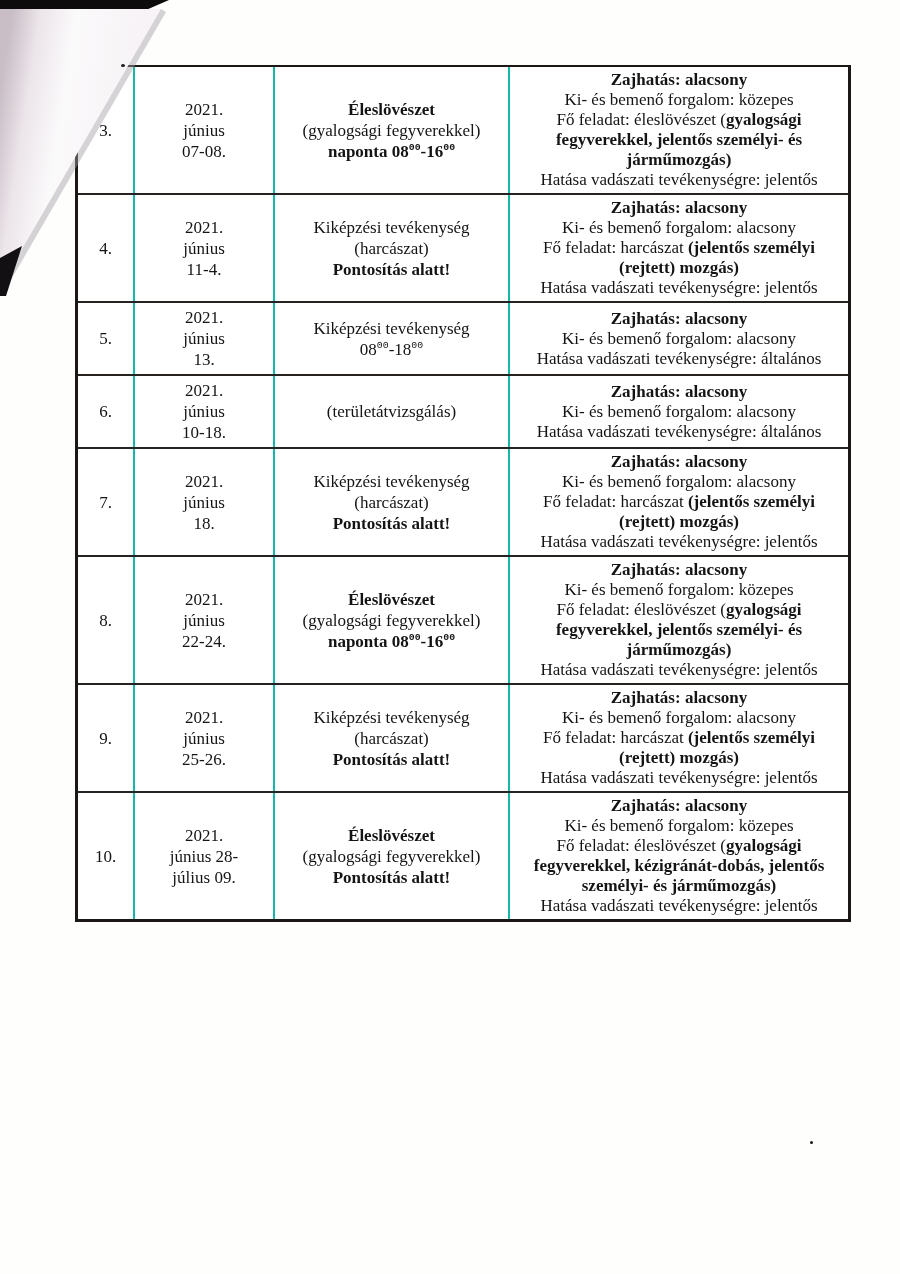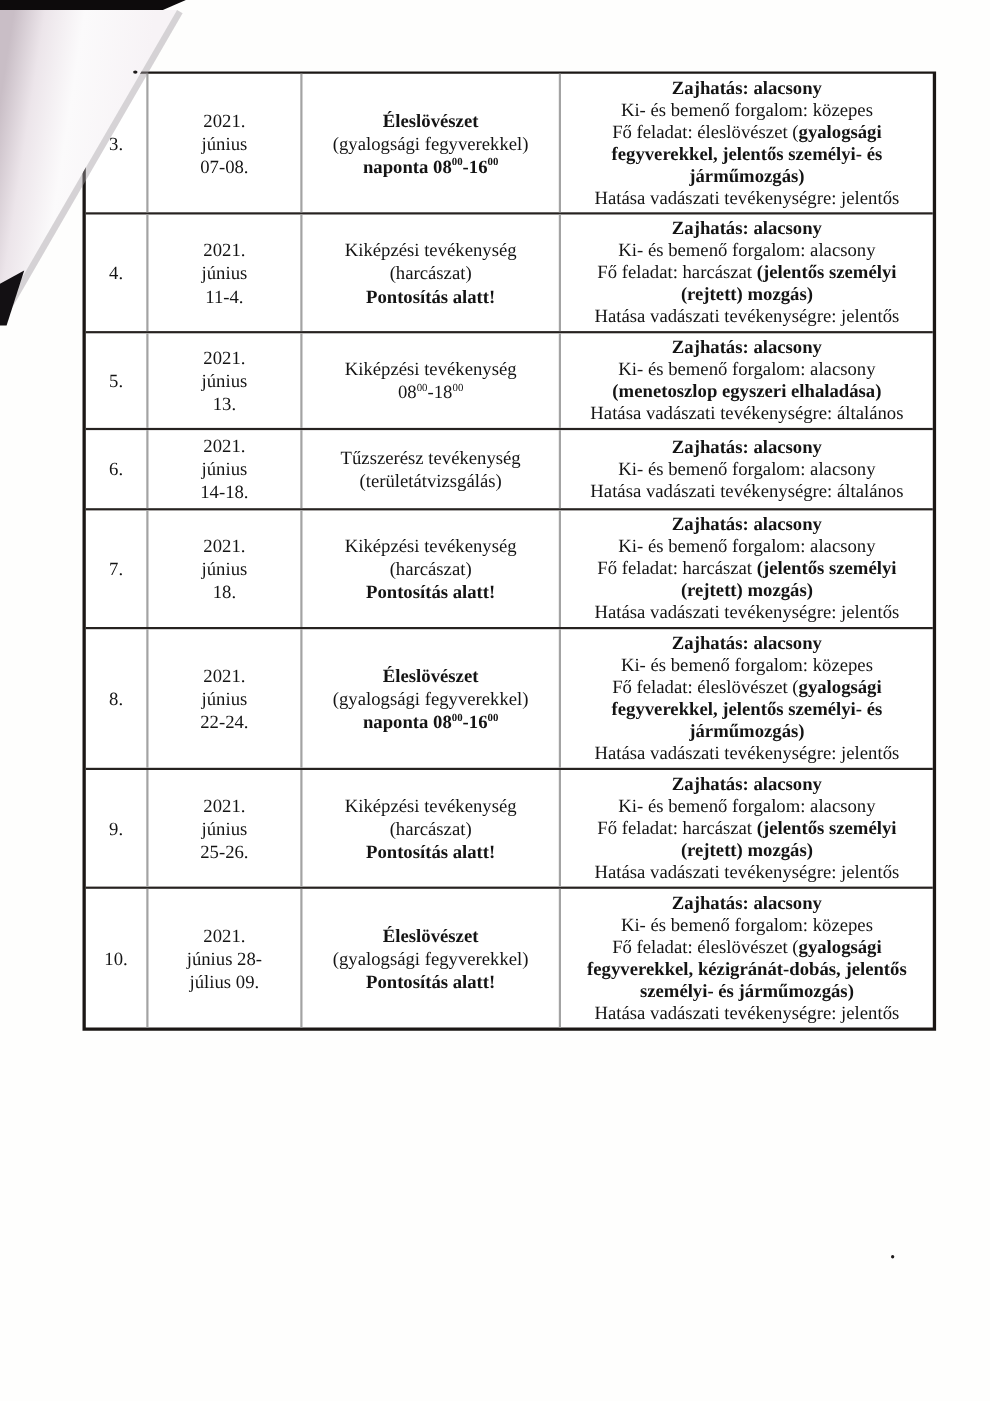--- a/index.html
+++ b/index.html
@@ -10,28 +10,28 @@
   }
   .tbl {
     position:absolute; left:75px; top:65px; width:770px;
     border:3px solid #1b1715; border-top-width:2px;
     background:#fff;
   }
   .row { display:grid; grid-template-columns:55px 140px 235px 1fr; border-top:2px solid #262220; }
   .row:first-child { border-top:none; }
   .cell {
     display:flex; flex-direction:column; justify-content:center; align-items:center;
-    text-align:center; border-left:2px solid #a3a3a3; box-sizing:border-box;
+    text-align:center; border-left:2px solid #14b8a6; box-sizing:border-box;
     font-size:17px; line-height:21px; padding:4px 2px;
   }
   .cell:first-child { border-left:none; }
   .c-det { line-height:20px; padding:3px 4px; }
   .c-act { padding:4px 1px; }
   .b { font-weight:bold; }
-  .sup { font-size:0.58em; vertical-align:super; line-height:0; }
+  .sup { font-size:0.58em; vertical-align:super; line-height:0;font-family:Liberation Mono, monospace; }
   .line { width:100%; }
   
   .fold-svg { position:absolute; left:0; top:0; z-index:5; }
   .speck { position:absolute; background:#1d1a1a; border-radius:50%; z-index:6; }
   .speck-corner { left:121px; top:64px; width:4px; height:3px; }
   .speck-bottom { left:810px; top:1141px; width:3px; height:3px; }
 </style>
 </head>
 <body>
 
@@ -107,35 +107,33 @@
           <div class="line"><span>június</span></div>
           <div class="line"><span>13.</span></div>
         </div>
         <div class="cell c-act">
           <div class="line"><span>Kiképzési tevékenység</span></div>
           <div class="line"><span>08</span><span class="sup">00</span><span>-18</span><span class="sup">00</span></div>
         </div>
         <div class="cell c-det">
           <div class="line"><span class="b">Zajhatás: alacsony</span></div>
           <div class="line"><span>Ki- és bemenő forgalom: alacsony</span></div>
-          <div class="line"><span class="b">(menetoszlop egyszeri elhaladása)</span></div>
           <div class="line"><span>Hatása vadászati tevékenységre: általános</span></div>
         </div>
       </div>
       <div class="row">
         <div class="cell c-num">
           <div class="line"><span>6.</span></div>
         </div>
         <div class="cell c-date">
           <div class="line"><span>2021.</span></div>
           <div class="line"><span>június</span></div>
-          <div class="line"><span>14-18.</span></div>
-        </div>
-        <div class="cell c-act">
-          <div class="line"><span>Tűzszerész tevékenység</span></div>
+          <div class="line"><span>10-18.</span></div>
+        </div>
+        <div class="cell c-act">
           <div class="line"><span>(területátvizsgálás)</span></div>
         </div>
         <div class="cell c-det">
           <div class="line"><span class="b">Zajhatás: alacsony</span></div>
           <div class="line"><span>Ki- és bemenő forgalom: alacsony</span></div>
           <div class="line"><span>Hatása vadászati tevékenységre: általános</span></div>
         </div>
       </div>
       <div class="row">
         <div class="cell c-num">

